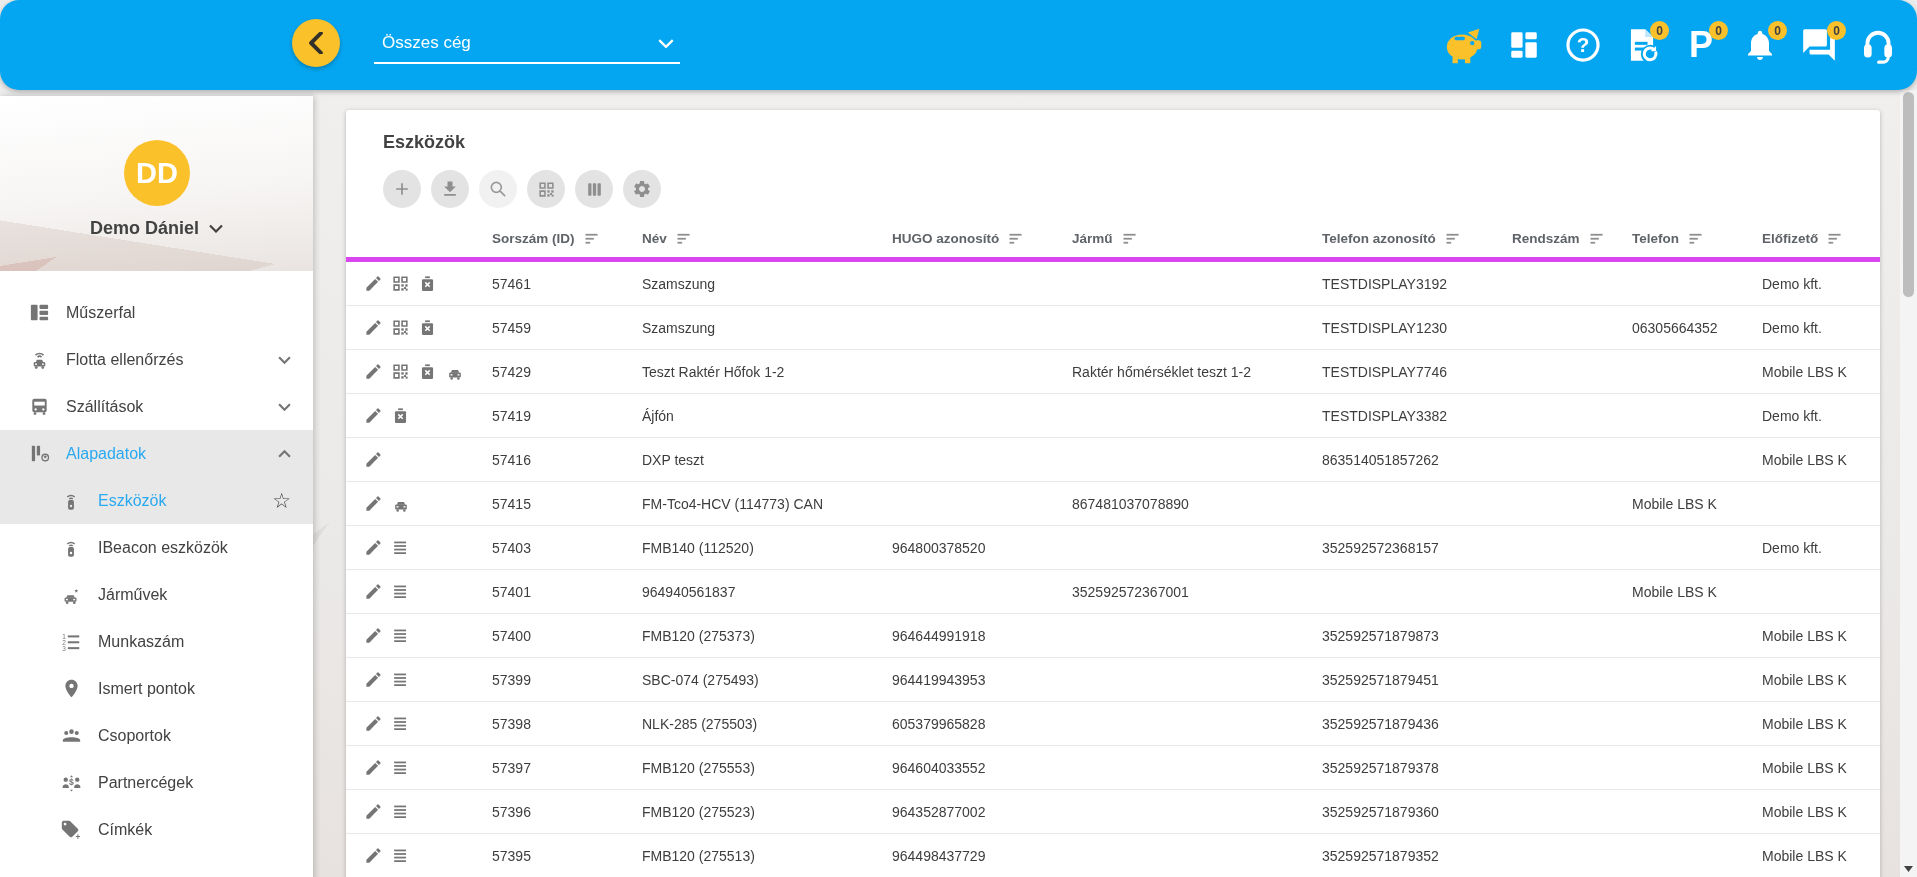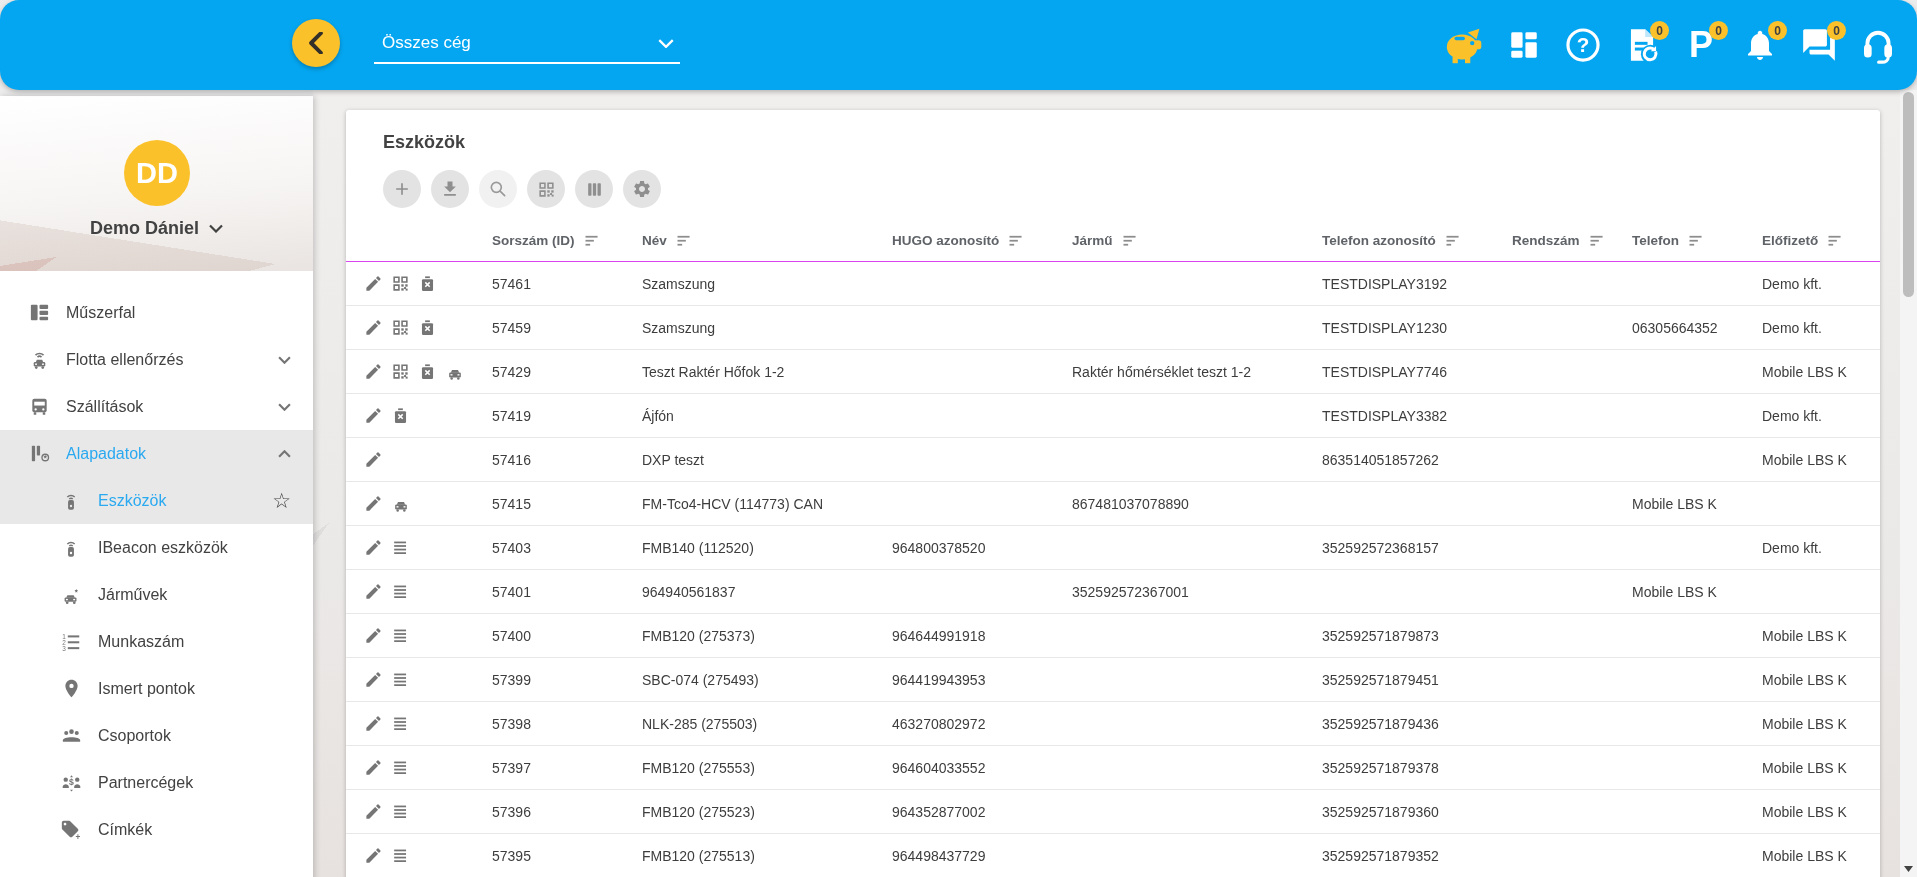--- a/index.html
+++ b/index.html
@@ -61,21 +61,21 @@
       linear-gradient(180deg,#f1efee 0%,#ebe9e8 60%,#e7e2df 100%); }
   .card { position:absolute; left:33px; top:20px; width:1534px; height:790px; background:#fff;
     border-radius:3px; box-shadow:0 1px 4px rgba(0,0,0,.25); overflow:hidden; }
   .card-title { padding:22px 0 0 37px; font-size:18px; font-weight:bold; color:#424242; }
   .toolbar { display:flex; gap:10px; margin:17px 0 0 37px; }
   .tool-btn { width:38px; height:38px; border-radius:50%; background:#e3e3e3; border:none;
     display:flex; align-items:center; justify-content:center; cursor:pointer; }
   .tool-btn.light { background:#f1f1f1; }
 
   .grid-row { display:grid; grid-template-columns:130px 150px 250px 180px 250px 190px 120px 130px minmax(0,1fr); }
-  .thead { margin-top:12px; height:42px; border-bottom:1px solid #d946ef; }
+  .thead { margin-top:12px; height:42px; border-bottom:5px solid #d946ef; }
   .hcell { display:flex; align-items:center; padding-left:16px; gap:9px;
     font-size:13.5px; font-weight:bold; color:#5f6368; cursor:pointer; white-space:nowrap; overflow:hidden; }
   .sort { flex:none; }
   .trow { height:44px; border-bottom:1px solid #e8e8e8; }
   .cell { display:flex; align-items:center; padding-left:16px; font-size:14px; color:#3d3d3d;
     white-space:nowrap; overflow:hidden; }
   .cell.actions { padding-left:18px; gap:8px; }
   .cell.actions svg { cursor:pointer; flex:none; }
 
   
@@ -713,21 +713,21 @@
             </svg>
             <svg width="19" height="19" viewBox="0 0 24 24" fill="#757575">
               <rect x="4" y="4.5" width="15" height="2.2"></rect>
               <rect x="4" y="9" width="15" height="2.2"></rect>
               <rect x="4" y="13.5" width="15" height="2.2"></rect>
               <rect x="4" y="18" width="15" height="2.2"></rect>
             </svg>
           </div>
           <div class="cell c-sorszam">57398</div>
           <div class="cell c-nev">NLK-285 (275503)</div>
-          <div class="cell c-hugo">463270802972</div>
+          <div class="cell c-hugo">605379965828</div>
           <div class="cell c-jarmu"></div>
           <div class="cell c-egyedi">352592571879436</div>
           <div class="cell c-rendszam"></div>
           <div class="cell c-telefon"></div>
           <div class="cell c-elofizeto">Mobile LBS K</div>
         </div>
         <div class="grid-row trow">
           <div class="cell actions">
             <svg width="19" height="19" viewBox="0 0 24 24" fill="#757575">
               <path d="M3 17.25V21h3.75L17.81 9.94l-3.75-3.75L3 17.25zM20.71 7.04a1 1 0 0 0 0-1.41l-2.34-2.34a1 1 0 0 0-1.41 0l-1.83 1.83 3.75 3.75 1.83-1.83z"></path>

